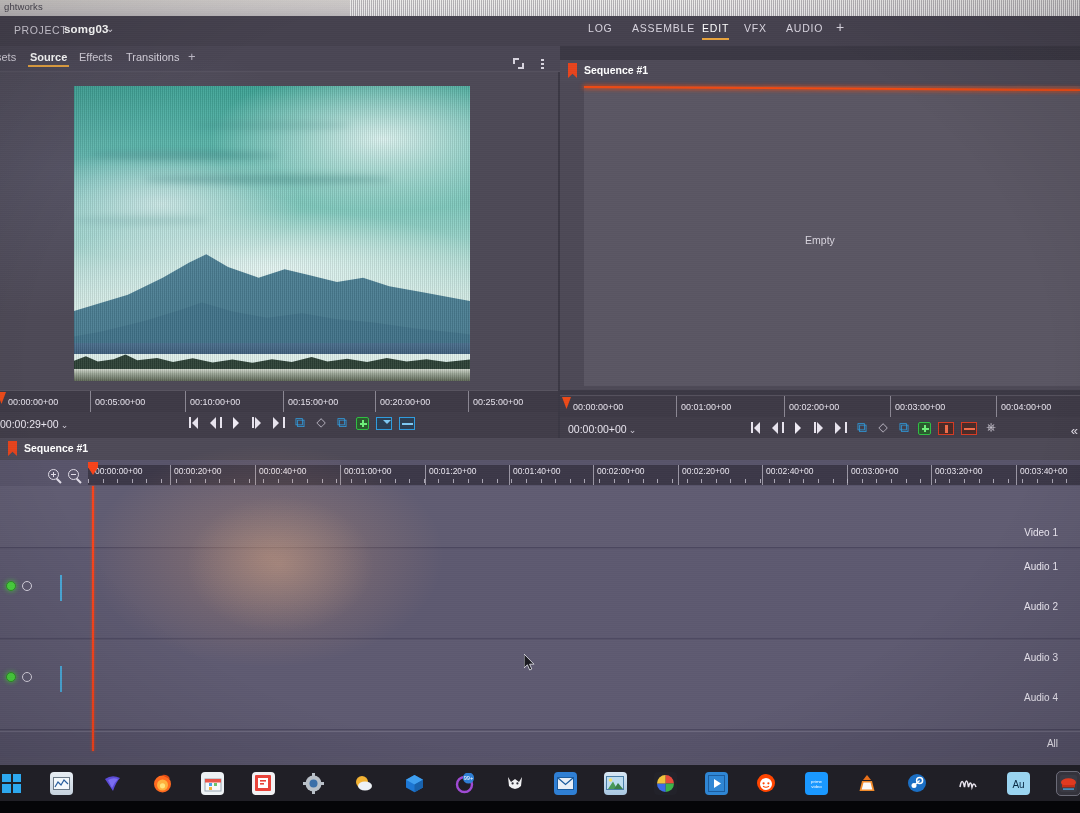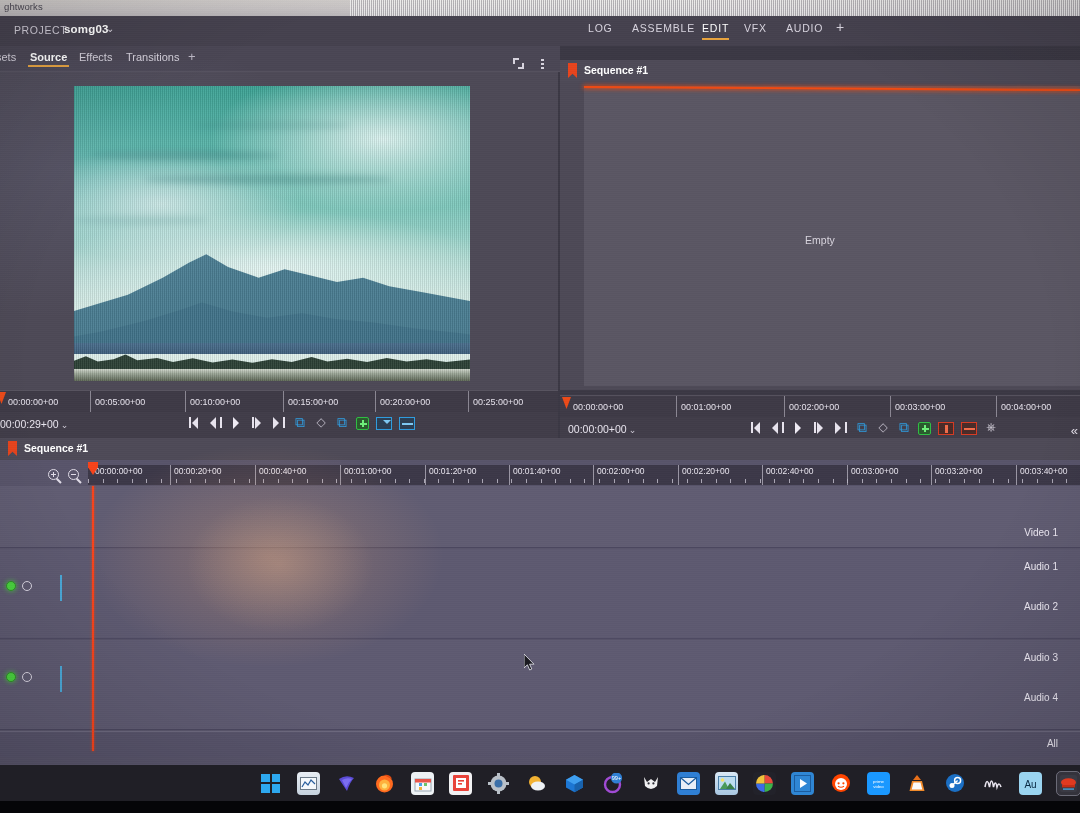--- a/index.html
+++ b/index.html
@@ -367,21 +367,21 @@
     background-image:repeating-linear-gradient(0deg, rgba(255,255,255,.08) 0 1px, rgba(0,0,0,.08) 1px 2px);
   }
 
   
   .taskbar {
     position:absolute; left:0; bottom:0; width:1080px; height:48px;
     background:#201f26; z-index:70;
   }
   .taskbar-inner {
     position:absolute; left:0; top:0; width:1080px; height:36px;
-    display:flex; align-items:center; justify-content:flex-end; gap:15px;
+    display:flex; align-items:center; justify-content:space-between; gap:15px;
   }
   .tb-icon {
     width:23px; height:23px; border-radius:4px; position:relative;
     display:flex; align-items:center; justify-content:center;
     font-size:10px; color:#fff; flex:0 0 auto;
   }
   .tb-icon.active-frame { outline:1px solid rgba(200,200,220,.45); background:rgba(200,200,220,.12); }
   .tb-bottom-gap { position:absolute; left:0; bottom:0; width:1080px; height:12px; background:#050508; }
   .tb-watermark {
     position:absolute; left:20px; bottom:1px; font-size:7px; color:#2e2d34;

